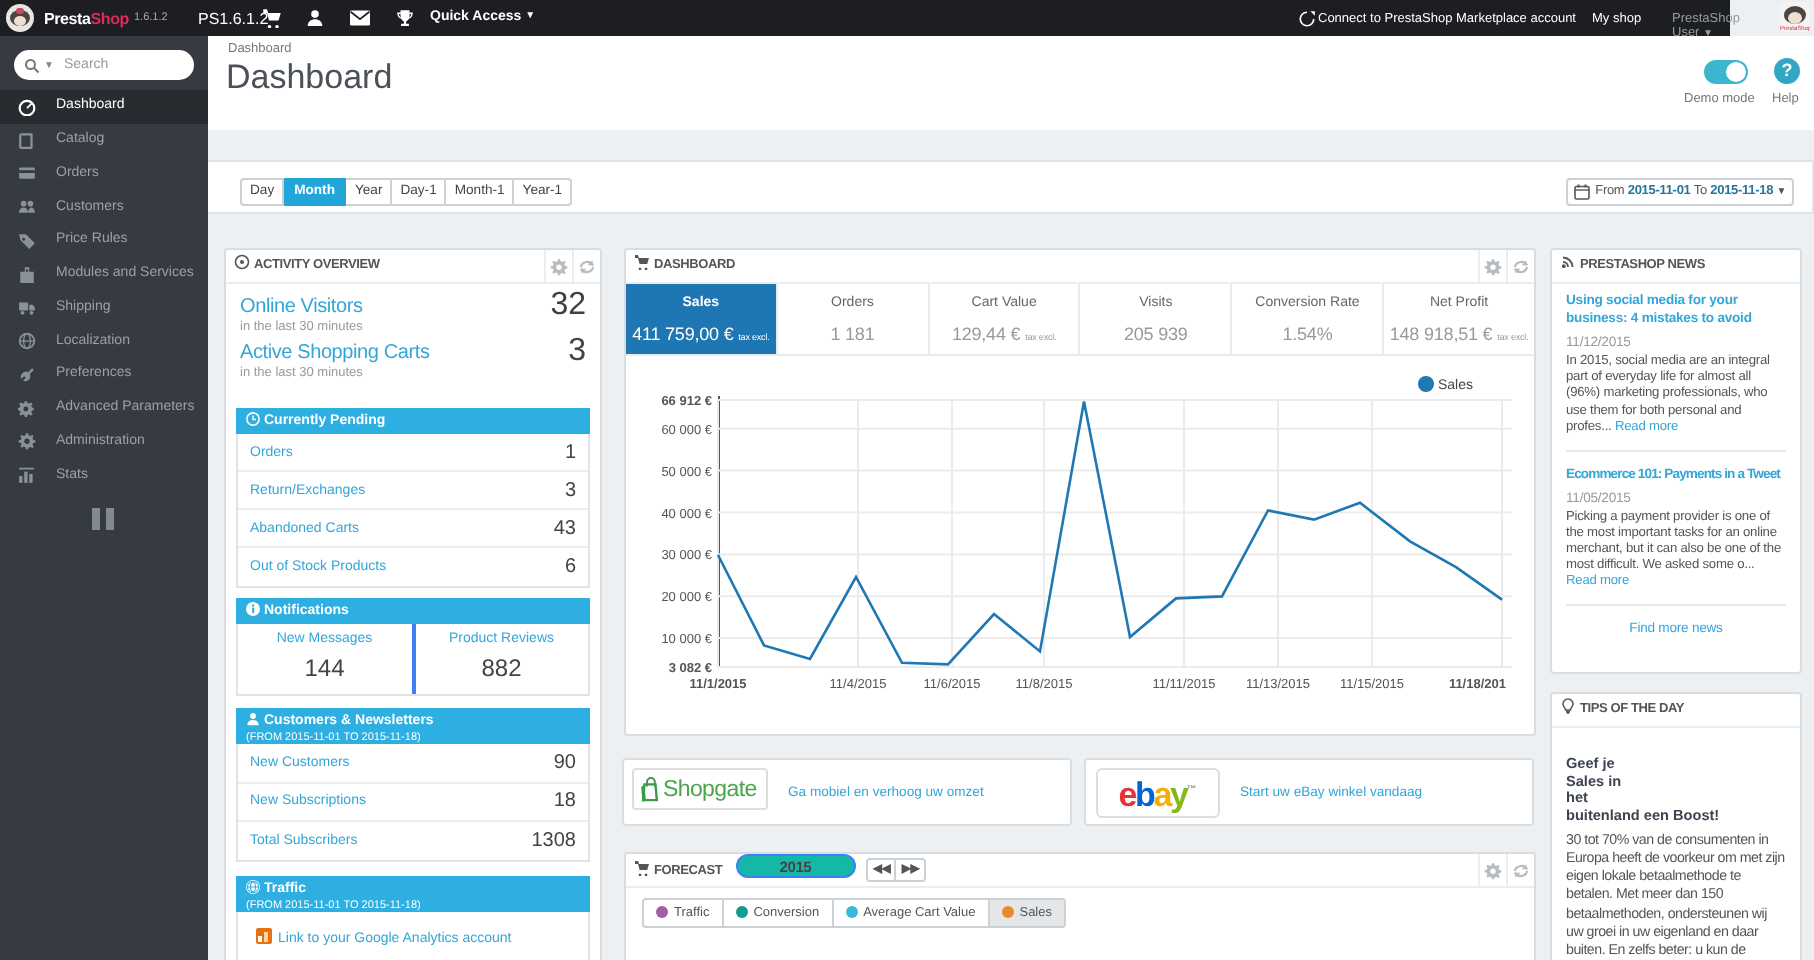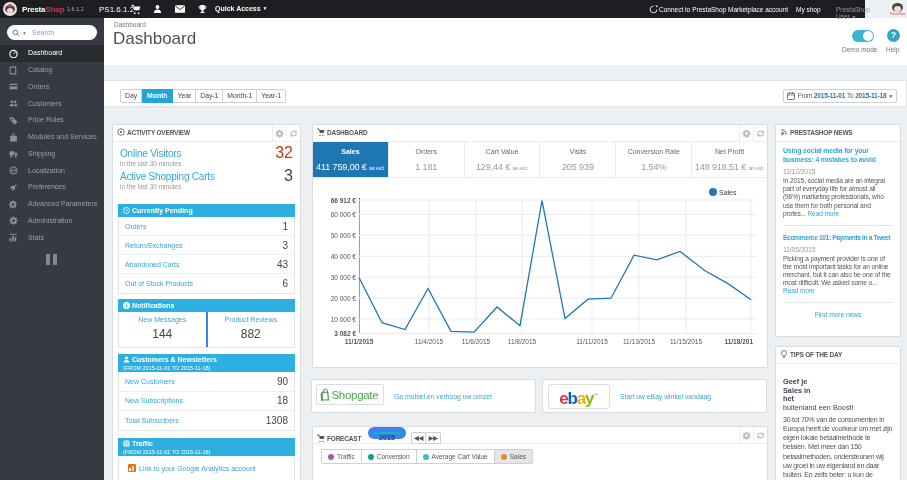--- a/index.html
+++ b/index.html
@@ -225,21 +225,21 @@
           <svg width="9" height="9" viewBox="0 0 16 16">
             <path fill="none" stroke="#b6bcc1" stroke-width="2" d="M13.5 6.5A6 6 0 0 0 2.5 8"></path>
             <path fill="none" stroke="#b6bcc1" stroke-width="2" d="M2.5 9.5A6 6 0 0 0 13.5 8"></path>
             <path fill="#b6bcc1" d="M13 2v4.5H8.5z"></path>
             <path fill="#b6bcc1" d="M3 14V9.5h4.5z"></path>
           </svg>
         </div>
       </div>
   </div>
   <div class="abs bluelink" style="left:7px; top:23px; font-size:10px; letter-spacing:-0.2px;">Online Visitors</div>
-  <div class="abs" style="right:7px; top:19px; font-size:16px; color:#c2410c;">32</div>
+  <div class="abs" style="right:7px; top:19px; font-size:16px; color:#404040;">32</div>
   <div class="abs" style="left:7px; top:35px; font-size:6.5px; color:#999;">in the last 30 minutes</div>
   <div class="abs bluelink" style="left:7px; top:46px; font-size:10px; letter-spacing:-0.2px;">Active Shopping Carts</div>
   <div class="abs" style="right:7px; top:42px; font-size:16px; color:#444;">3</div>
   <div class="abs" style="left:7px; top:58px; font-size:6.5px; color:#999;">in the last 30 minutes</div>
 
   <div class="abs teal-bar" style="left:5px; top:79px; width:177px; height:13px; line-height:9px;"><svg width="7" height="7" viewBox="0 0 16 16" style="vertical-align:-1px; margin-right:2px;">
         <circle cx="8" cy="8" r="7" fill="none" stroke="#fff" stroke-width="1.8"></circle>
         <path d="M8 4v4.5H11.5" stroke="#fff" stroke-width="1.6" fill="none"></path>
       </svg>Currently Pending</div>
   <div class="abs rowbox" style="left:5px; top:92px; width:177px; height:77px; font-size:7px;">
@@ -406,21 +406,21 @@
   <div class="abs bluelink" style="left:82px; top:12.5px; font-size:6.8px;">Ga mobiel en verhoog uw omzet</div>
 </div>
 <div id="card-ebay" class="panel" style="left:542px; top:379px; width:225px; height:33.5px;">
   <div class="abs" style="left:4.5px; top:4px; width:62.5px; height:24.5px; border:1px solid #ddd; border-radius:3px; text-align:center; font-weight:bold; font-size:17px; letter-spacing:-1.2px; line-height:21px;"><span style="color:#e53238;">e</span><span style="color:#0064d2;">b</span><span style="color:#f5af02;">a</span><span style="color:#86b817;">y</span><span style="font-size:5px; color:#999; vertical-align:7px; letter-spacing:0;">™</span></div>
   <div class="abs bluelink" style="left:77px; top:12.5px; font-size:6.8px;">Start uw eBay winkel vandaag</div>
 </div>
 <div id="panel-forecast" class="panel" style="left:312px; top:426px; width:456px; height:60px;">
   <div class="phead"><svg width="8" height="8" viewBox="0 0 16 16" style="vertical-align:-1px; margin-right:2px;">
         <path fill="#555" d="M1 1h3l1 3h10l-1.8 6H5.6L4 4H1z M6 13.5a1.4 1.4 0 1 0 .01 0z M12 13.5a1.4 1.4 0 1 0 .01 0z"></path>
       </svg>FORECAST
-    <span style="display:inline-block; border:5px solid #3b82f6; border-radius:7px; padding:0 6px; margin-left:5px; height:12px; line-height:11px; font-size:7.5px; color:#444; font-weight:bold; vertical-align:1px; background:#14b8a6;">2015</span>
+    <span style="display:inline-block; border:1px solid #3b82f6; border-radius:7px; padding:0 21px; margin-left:5px; height:12px; line-height:11px; font-size:7.5px; color:#444; font-weight:bold; vertical-align:1px; background:#14b8a6;">2015</span>
     <span style="display:inline-block; margin-left:4px; vertical-align:1px;"><span style="display:inline-block; border:1px solid #ccd1d5; border-radius:2px 0 0 2px; width:15px; height:12px; text-align:center; line-height:11px; font-size:6px; color:#555; background:#fff;">◀◀</span><span style="display:inline-block; border:1px solid #ccd1d5; border-left:none; border-radius:0 2px 2px 0; width:15px; height:12px; text-align:center; line-height:11px; font-size:6px; color:#555; background:#fff;">▶▶</span></span>
     <div class="picons">
         <div class="ic">
           <svg width="9" height="9" viewBox="0 0 16 16">
             <path fill="#b6bcc1" d="M7 1h2l.3 1.8 1.7.8L12.6 2.4 14 3.8l-1.2 1.6.8 1.7L15.4 7.4v2l-1.8.3-.8 1.7 1.2 1.6-1.4 1.4-1.6-1.2-1.7.8L9 15.4H7l-.3-1.8-1.7-.8-1.6 1.2-1.4-1.4 1.2-1.6-.8-1.7L.6 9.4v-2l1.8-.3.8-1.7L2 3.8l1.4-1.4 1.6 1.2 1.7-.8z"></path>
             <circle cx="8" cy="8.2" r="2.4" fill="#fff"></circle>
           </svg>
         </div>
         <div class="ic">
           <svg width="9" height="9" viewBox="0 0 16 16">
@@ -456,16 +456,16 @@
     <div class="bluelink" style="font-size:6.8px; text-align:center; margin-top:8px;">Find more news</div>
   </div>
 </div>
 <div id="panel-tips" class="panel" style="left:775px; top:346px; width:126px; height:140px;">
   <div class="phead"><svg width="8" height="8" viewBox="0 0 16 16" style="vertical-align:-1px; margin-right:2px;">
         <path fill="none" stroke="#555" stroke-width="1.5" d="M8 1a5 5 0 0 1 5 5c0 2-1.2 3-2 4.3-.4.7-.5 1.2-.5 1.7h-5c0-.5-.1-1-.5-1.7C4.2 9 3 8 3 6a5 5 0 0 1 5-5z"></path>
         <path stroke="#555" stroke-width="1.3" d="M6 13.5h4M6.5 15h3"></path>
       </svg>TIPS OF THE DAY</div>
   <div style="padding:6px 7px 0 7px; position:relative;">
     <div style="font-size:7.3px; font-weight:bold; color:#3d4450; line-height:8.7px; width:36px; margin-top:8px;">Geef je Sales in het</div>
-    <div style="font-size:7.3px; font-weight:normal; color:#3d4450; line-height:8.7px;">buitenland een Boost!</div>
+    <div style="font-size:7.3px; font-weight:bold; color:#3d4450; line-height:8.7px;">buitenland een Boost!</div>
     <div style="font-size:7.1px; color:#555; line-height:9.2px; margin-top:3px; letter-spacing:-0.25px;">30 tot 70% van de consumenten in Europa heeft de voorkeur om met zijn eigen lokale betaalmethode te betalen. Met meer dan 150 betaalmethoden, ondersteunen wij uw groei in uw eigenland en daar buiten. En zelfs beter: u kun de belangrijke betaalmethoden activeren met een</div>
   </div>
 </div>
 
 </body></html>

